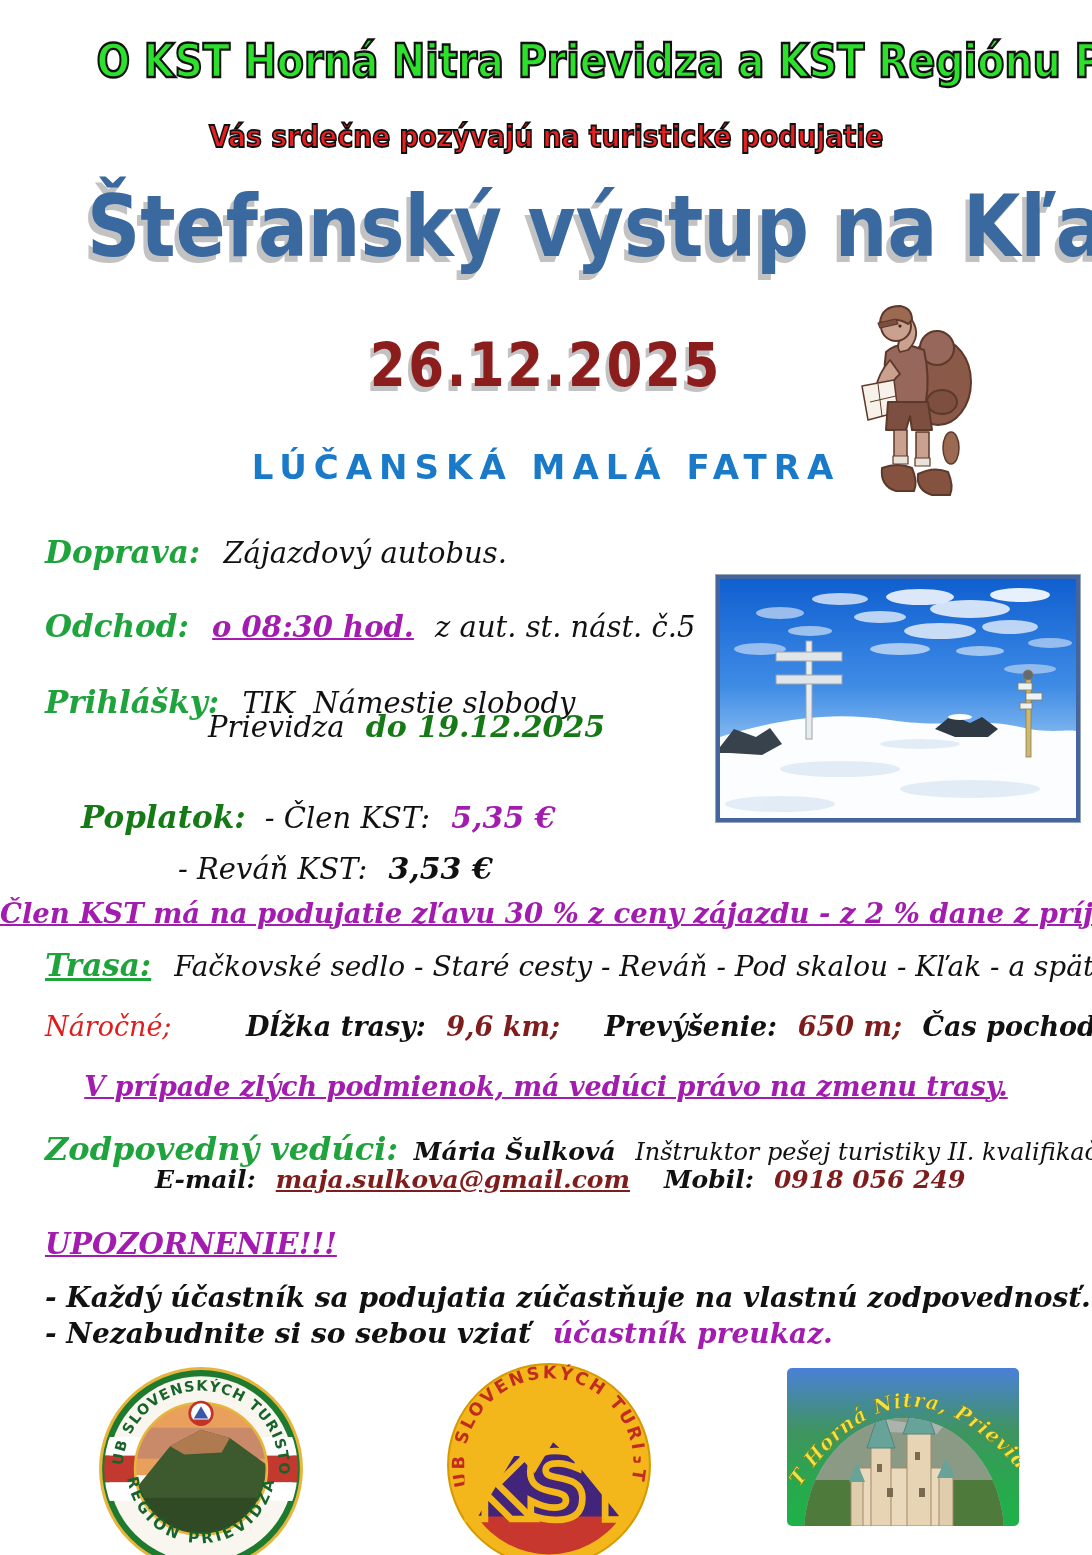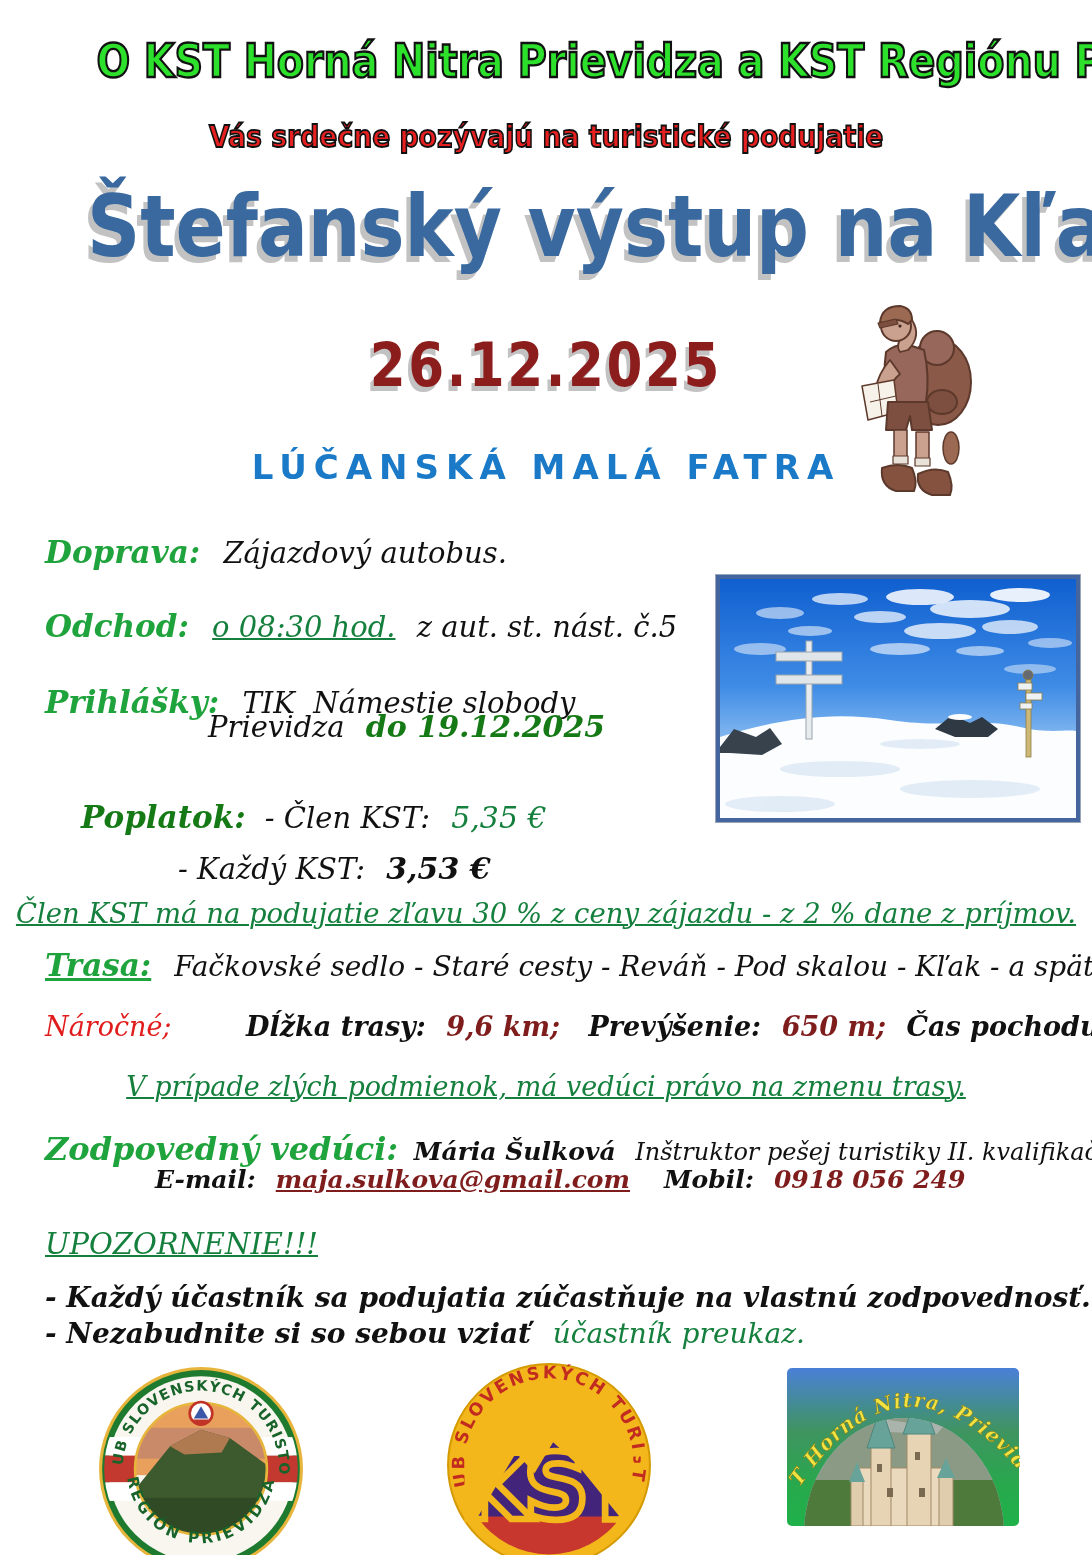--- a/index.html
+++ b/index.html
@@ -21,21 +21,21 @@
   .location{top:447px;font-family:"DejaVu Sans",sans-serif;font-weight:700;font-size:34px;
             letter-spacing:7px;color:#1a7ac8;}
 
   
   .line{position:absolute;left:45px;font-style:italic;font-size:29px;color:#111;white-space:nowrap;}
   .lbl{color:#1fa33c;font-weight:700;font-size:31px;margin-right:14px;}
   .lbl-dark{color:#157a15;font-weight:700;font-size:31px;margin-right:10px;margin-left:36px;}
   .green{color:#7f1d1d;}
   .dgreen{color:#157a15;font-weight:700;}
   .red{color:#e11c1c;}
-  .redbold{color:#15803d;font-weight:400;}
+  .redbold{color:#a21caf;font-weight:700;}
   .u-red{text-decoration:underline;text-decoration-thickness:2px;}
   .u-green{text-decoration:underline;}
   .bold{font-weight:700;}
   .ws-pre{white-space:pre;}
   .gap-r{margin-right:12px;}
   .gap-r-lg{margin-right:26px;}
   .note{left:0;width:1092px;text-align:center;font-weight:700;font-size:27.5px;}
 
   
   .summit-photo{left:716px;top:575px;width:356px;height:239px;border:4px solid #44659e;
@@ -99,38 +99,38 @@
     <span class="gap-r">Prievidza</span>
     <span class="dgreen" style="font-size:30px">do 19.12.2025</span>
   </div>
 
   <div class="line" style="top:799px">
     <span class="lbl-dark">Poplatok:</span>
     <span class="gap-r">- Člen KST:</span>
     <span class="redbold" style="font-size:30px">5,35 €</span>
   </div>
   <div class="line" style="top:851px;left:178px">
-    <span class="gap-r">- Každý KST:</span>
+    <span class="gap-r">- Reváň KST:</span>
     <span class="bold" style="font-size:30px">3,53 €</span>
   </div>
 
   <div class="line note" style="top:897px">
     <span class="redbold u-red">Člen KST má na podujatie zľavu 30 % z ceny zájazdu - z 2 % dane z príjmov.</span>
   </div>
 
   <div class="line" style="top:947px;font-size:28px">
     <span class="lbl u-green" style="font-size:31px">Trasa:</span>
     <span>Fačkovské sedlo - Staré cesty - Reváň - Pod skalou - Kľak - a späť.</span>
   </div>
 
   <div class="line" style="top:1011px;font-size:27px">
     <span class="red gap-r-lg">Náročné;</span>
     <span class="bold gap-r" style="margin-left:40px">Dĺžka trasy:</span>
     <span class="green bold gap-r">9,6 km;</span>
-    <span class="bold gap-r" style="margin-left:8px">Prevýšenie:</span>
+    <span class="bold gap-r" style="margin-left:24px">Prevýšenie:</span>
     <span class="green bold gap-r">650 m;</span>
     <span class="bold gap-r">Čas pochodu:</span>
     
   </div>
 
   <div class="line note" style="top:1071px;font-size:27px">
     <span class="redbold u-red">V prípade zlých podmienok, má vedúci právo na zmenu trasy.</span>
   </div>
 
   <div class="line" style="top:1130px;font-size:24px">

